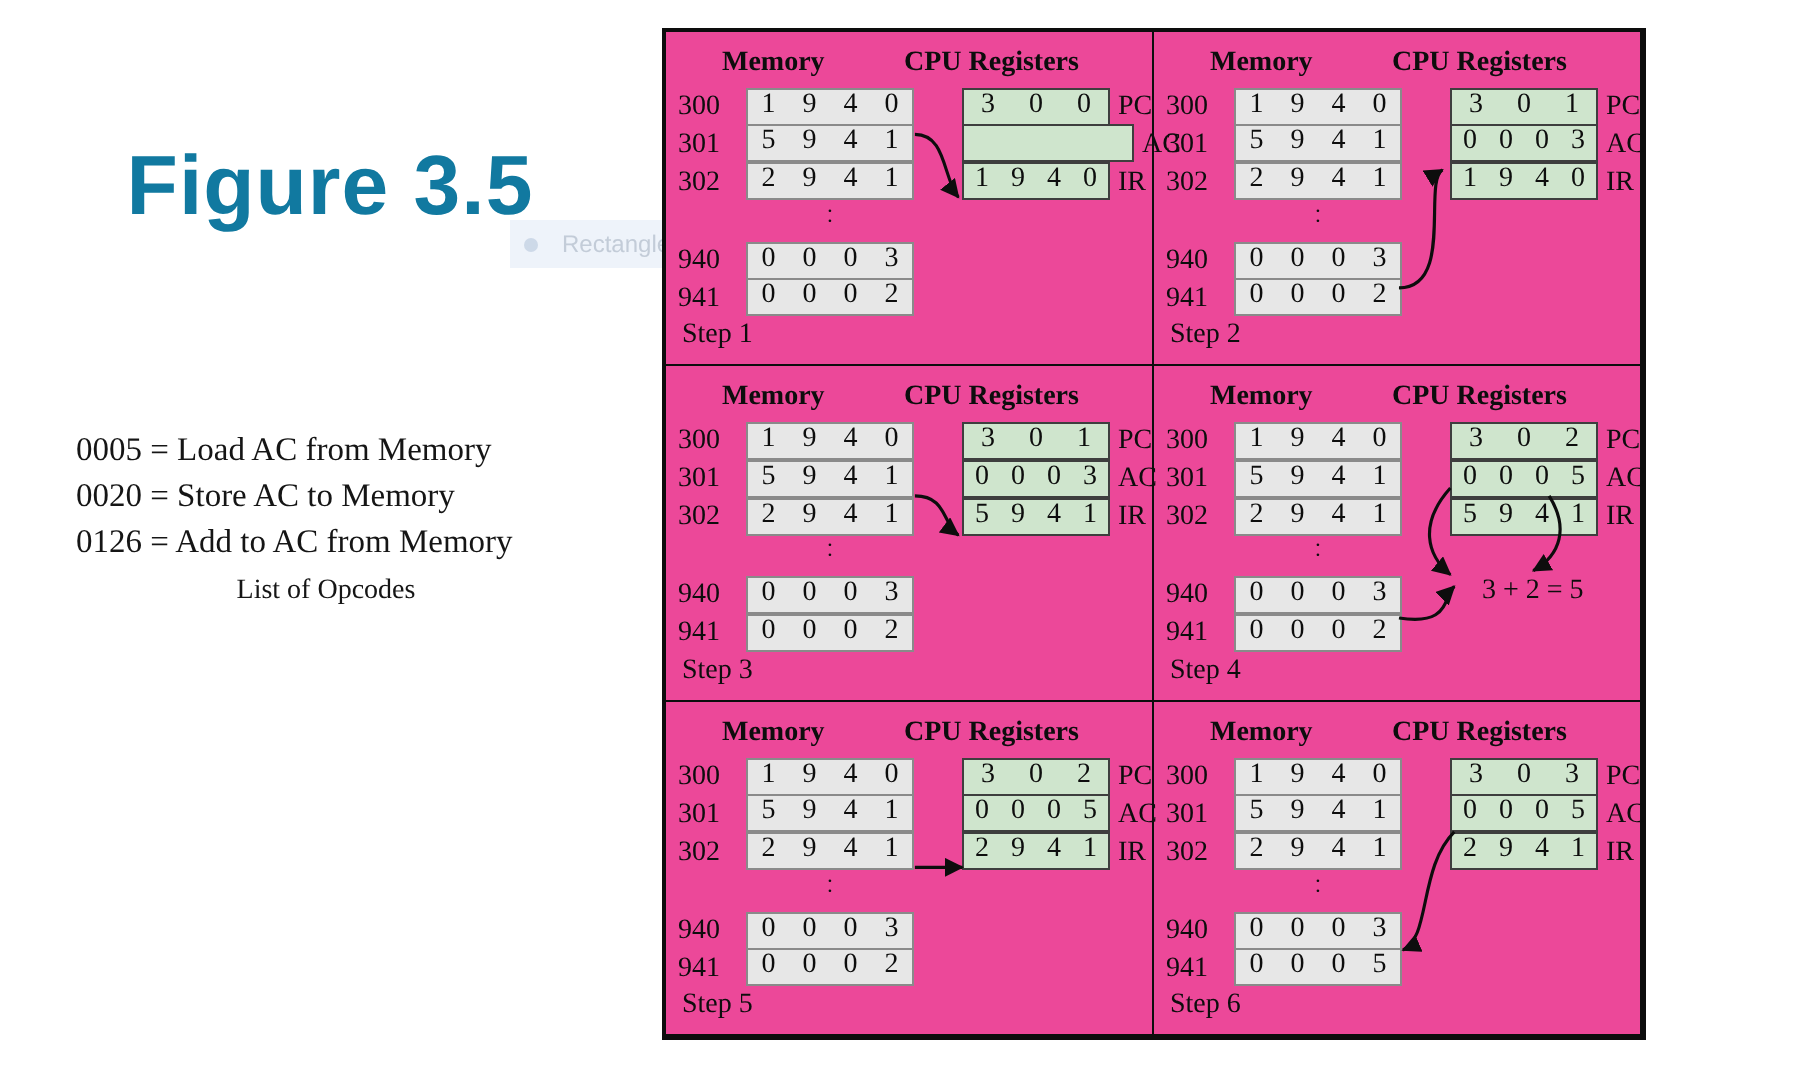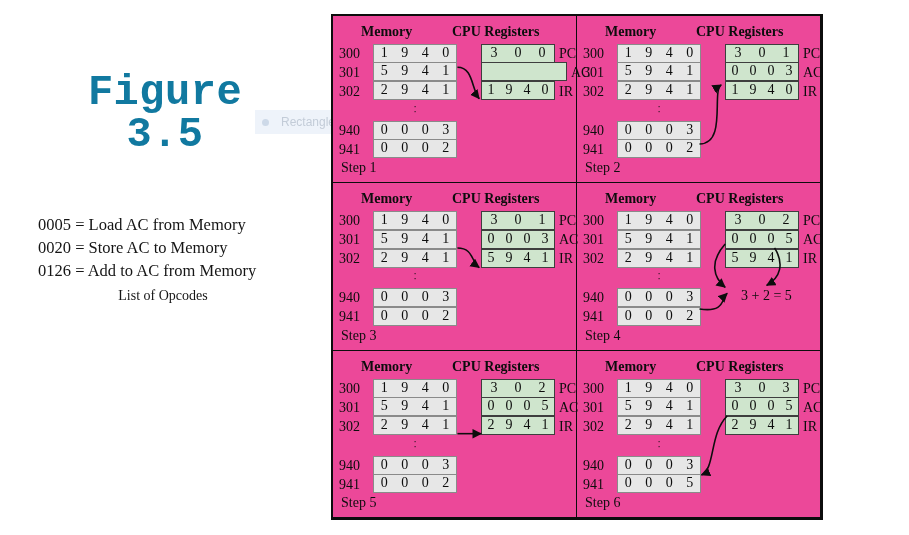--- a/index.html
+++ b/index.html
@@ -5,21 +5,21 @@
   html,body{margin:0;padding:0;}
   body{
     width:909px;height:535px;background:#ffffff;position:relative;overflow:hidden;
     font-family:"Liberation Serif", serif;
   }
 
   
   #left-col{position:absolute;left:0;top:0;width:325px;height:535px;}
   #figure-title{
     position:absolute;left:40px;top:72px;width:250px;
-    font-family:Liberation Mono, monospace;
+    font-family:Liberation Sans, sans-serif;
     font-weight:bold;font-size:42px;letter-spacing:.5px;
     color:#1179a0;text-align:center;line-height:1;
   }
   #ghost-overlay{
     position:absolute;left:255px;top:110px;width:80px;height:24px;
     background:#eef3fa;display:flex;align-items:center;gap:12px;
     padding-left:7px;box-sizing:border-box;overflow:hidden;
   }
   #ghost-overlay .dot{
     width:7px;height:7px;border-radius:50%;background:#cdd9e8;flex:0 0 auto;

